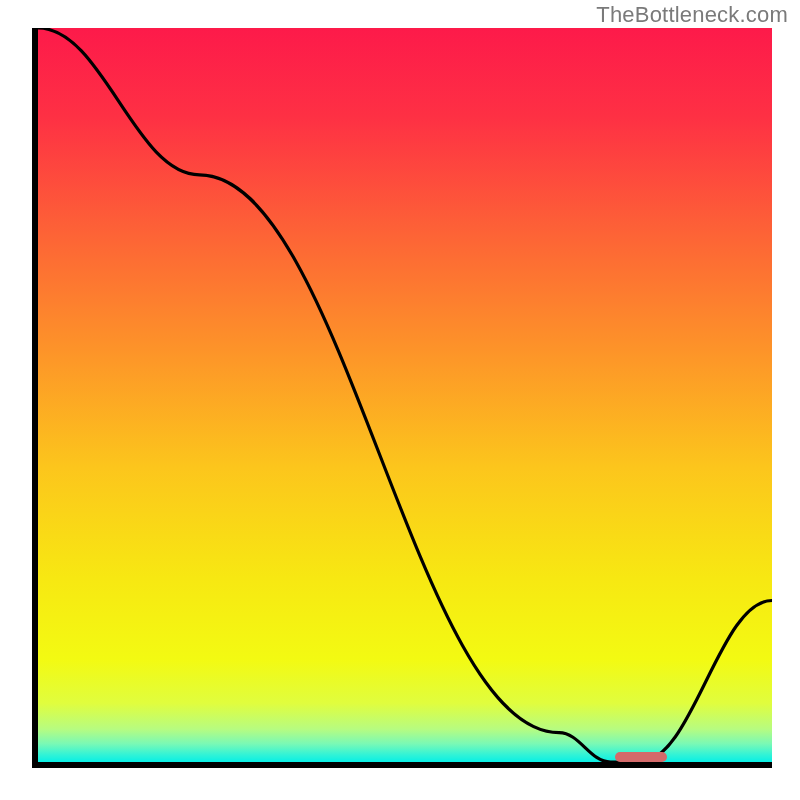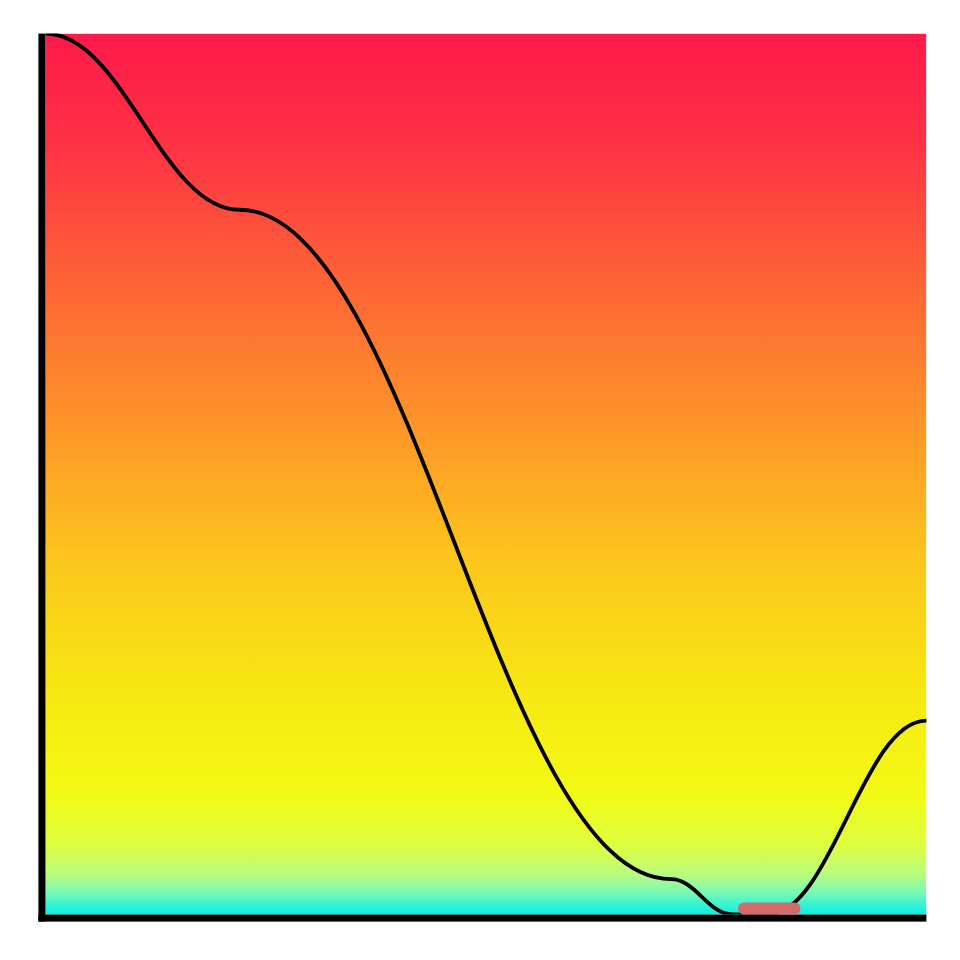--- a/index.html
+++ b/index.html
@@ -57,20 +57,21 @@
     border-radius: 5px;
     background: #d46a6a;
     z-index: 6;
   }
 </style>
 </head>
 <body>
 
 <div class="container">
 
+  <div class="watermark">TheBottleneck.com</div>
 
   <div class="plot-area">
 
     <svg class="gradient" viewBox="0 0 740 740" preserveAspectRatio="none">
       <defs>
         <linearGradient id="bg-grad" x1="0" y1="0" x2="0" y2="1">
             <stop offset="0%" stop-color="#fd1a4a"></stop>
             <stop offset="12%" stop-color="#fe3044"></stop>
             <stop offset="28.000000000000004%" stop-color="#fd6336"></stop>
             <stop offset="45%" stop-color="#fd9728"></stop>

